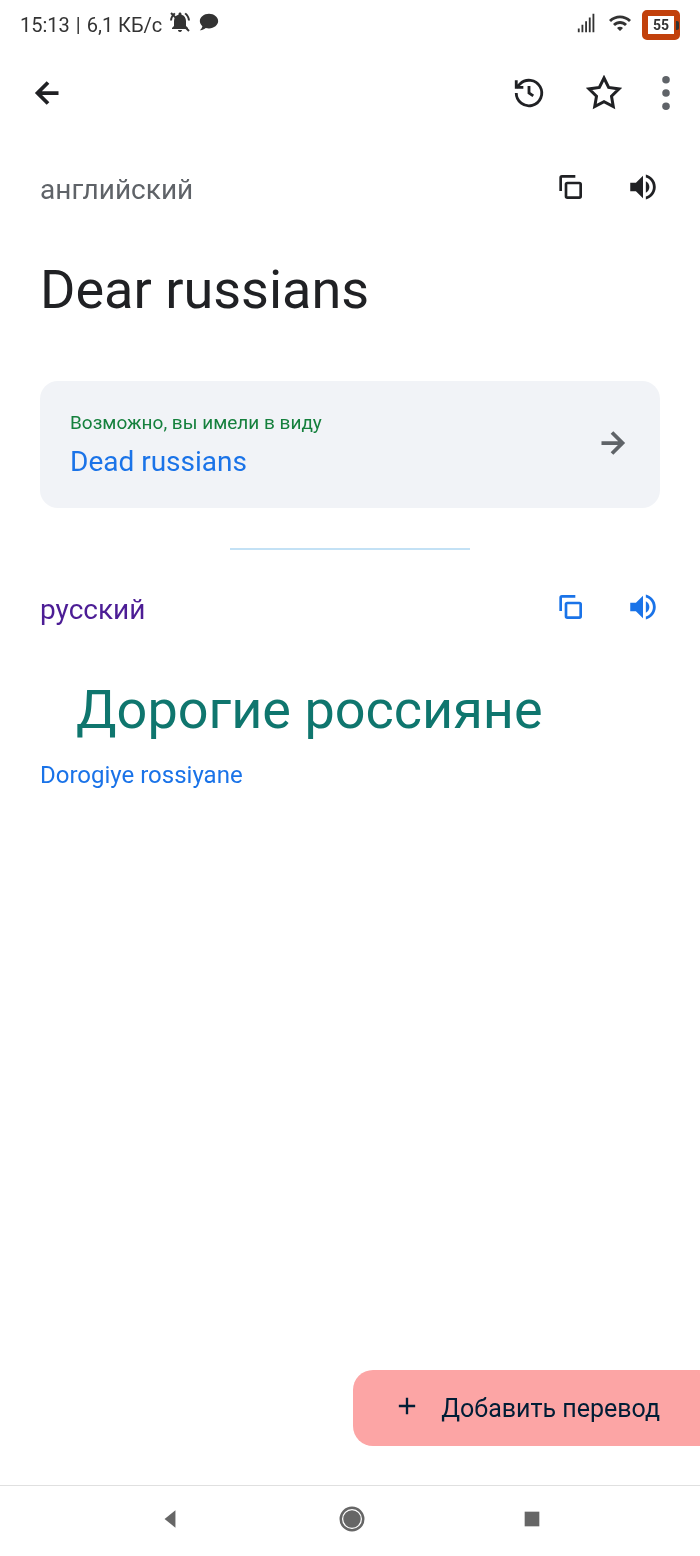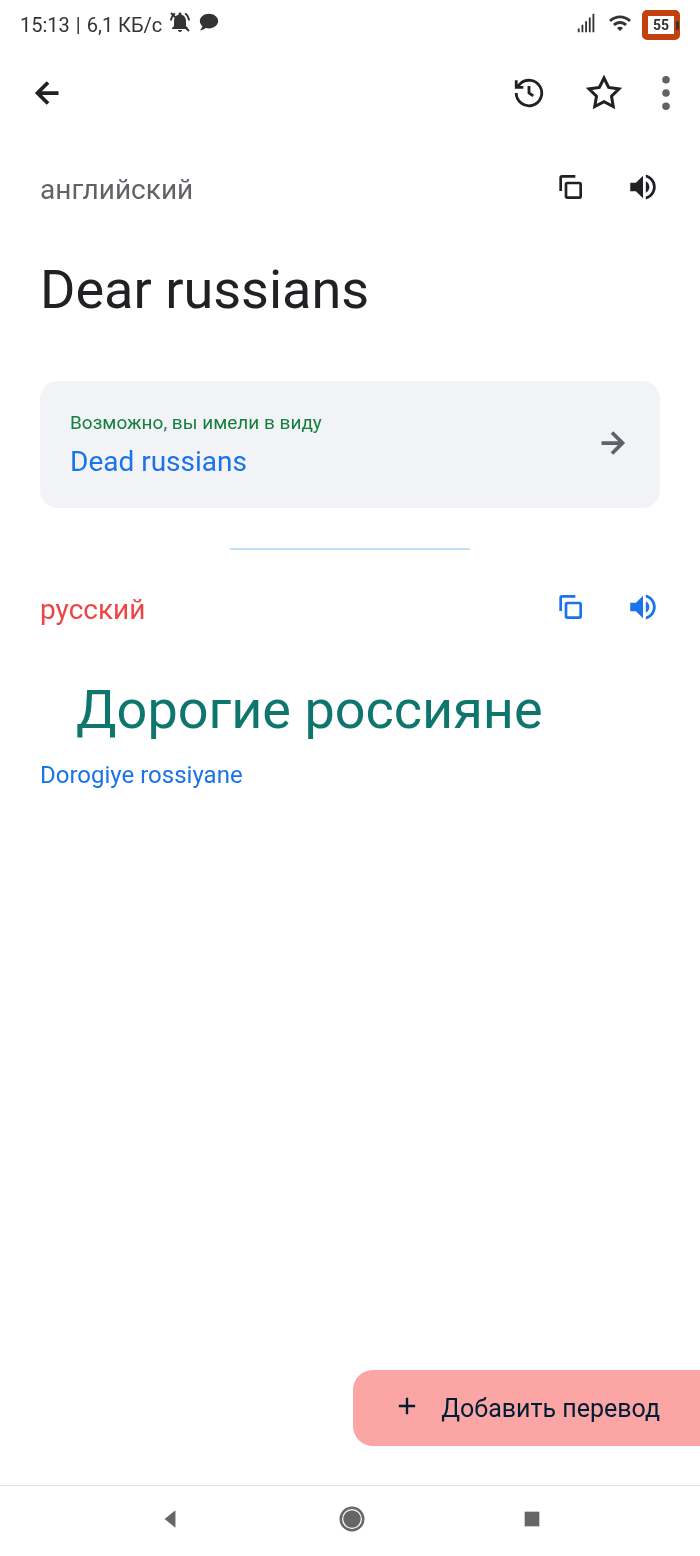--- a/index.html
+++ b/index.html
@@ -76,21 +76,21 @@
       align-items: center;
       margin-bottom: 50px;
       gap: 36px;
     }
     .lang-label {
       font-size: 28px;
       color: #5f6368;
     }
     .lang-label-target {
       font-size: 28px;
-      color: #ef4444;
+      color: #4c1d95;
     }
     .lang-actions {
       display: flex;
       gap: 40px;
       align-items: center;
     }
     .source-text {
       font-size: 54px;
       color: #202124;
       font-weight: 400;

